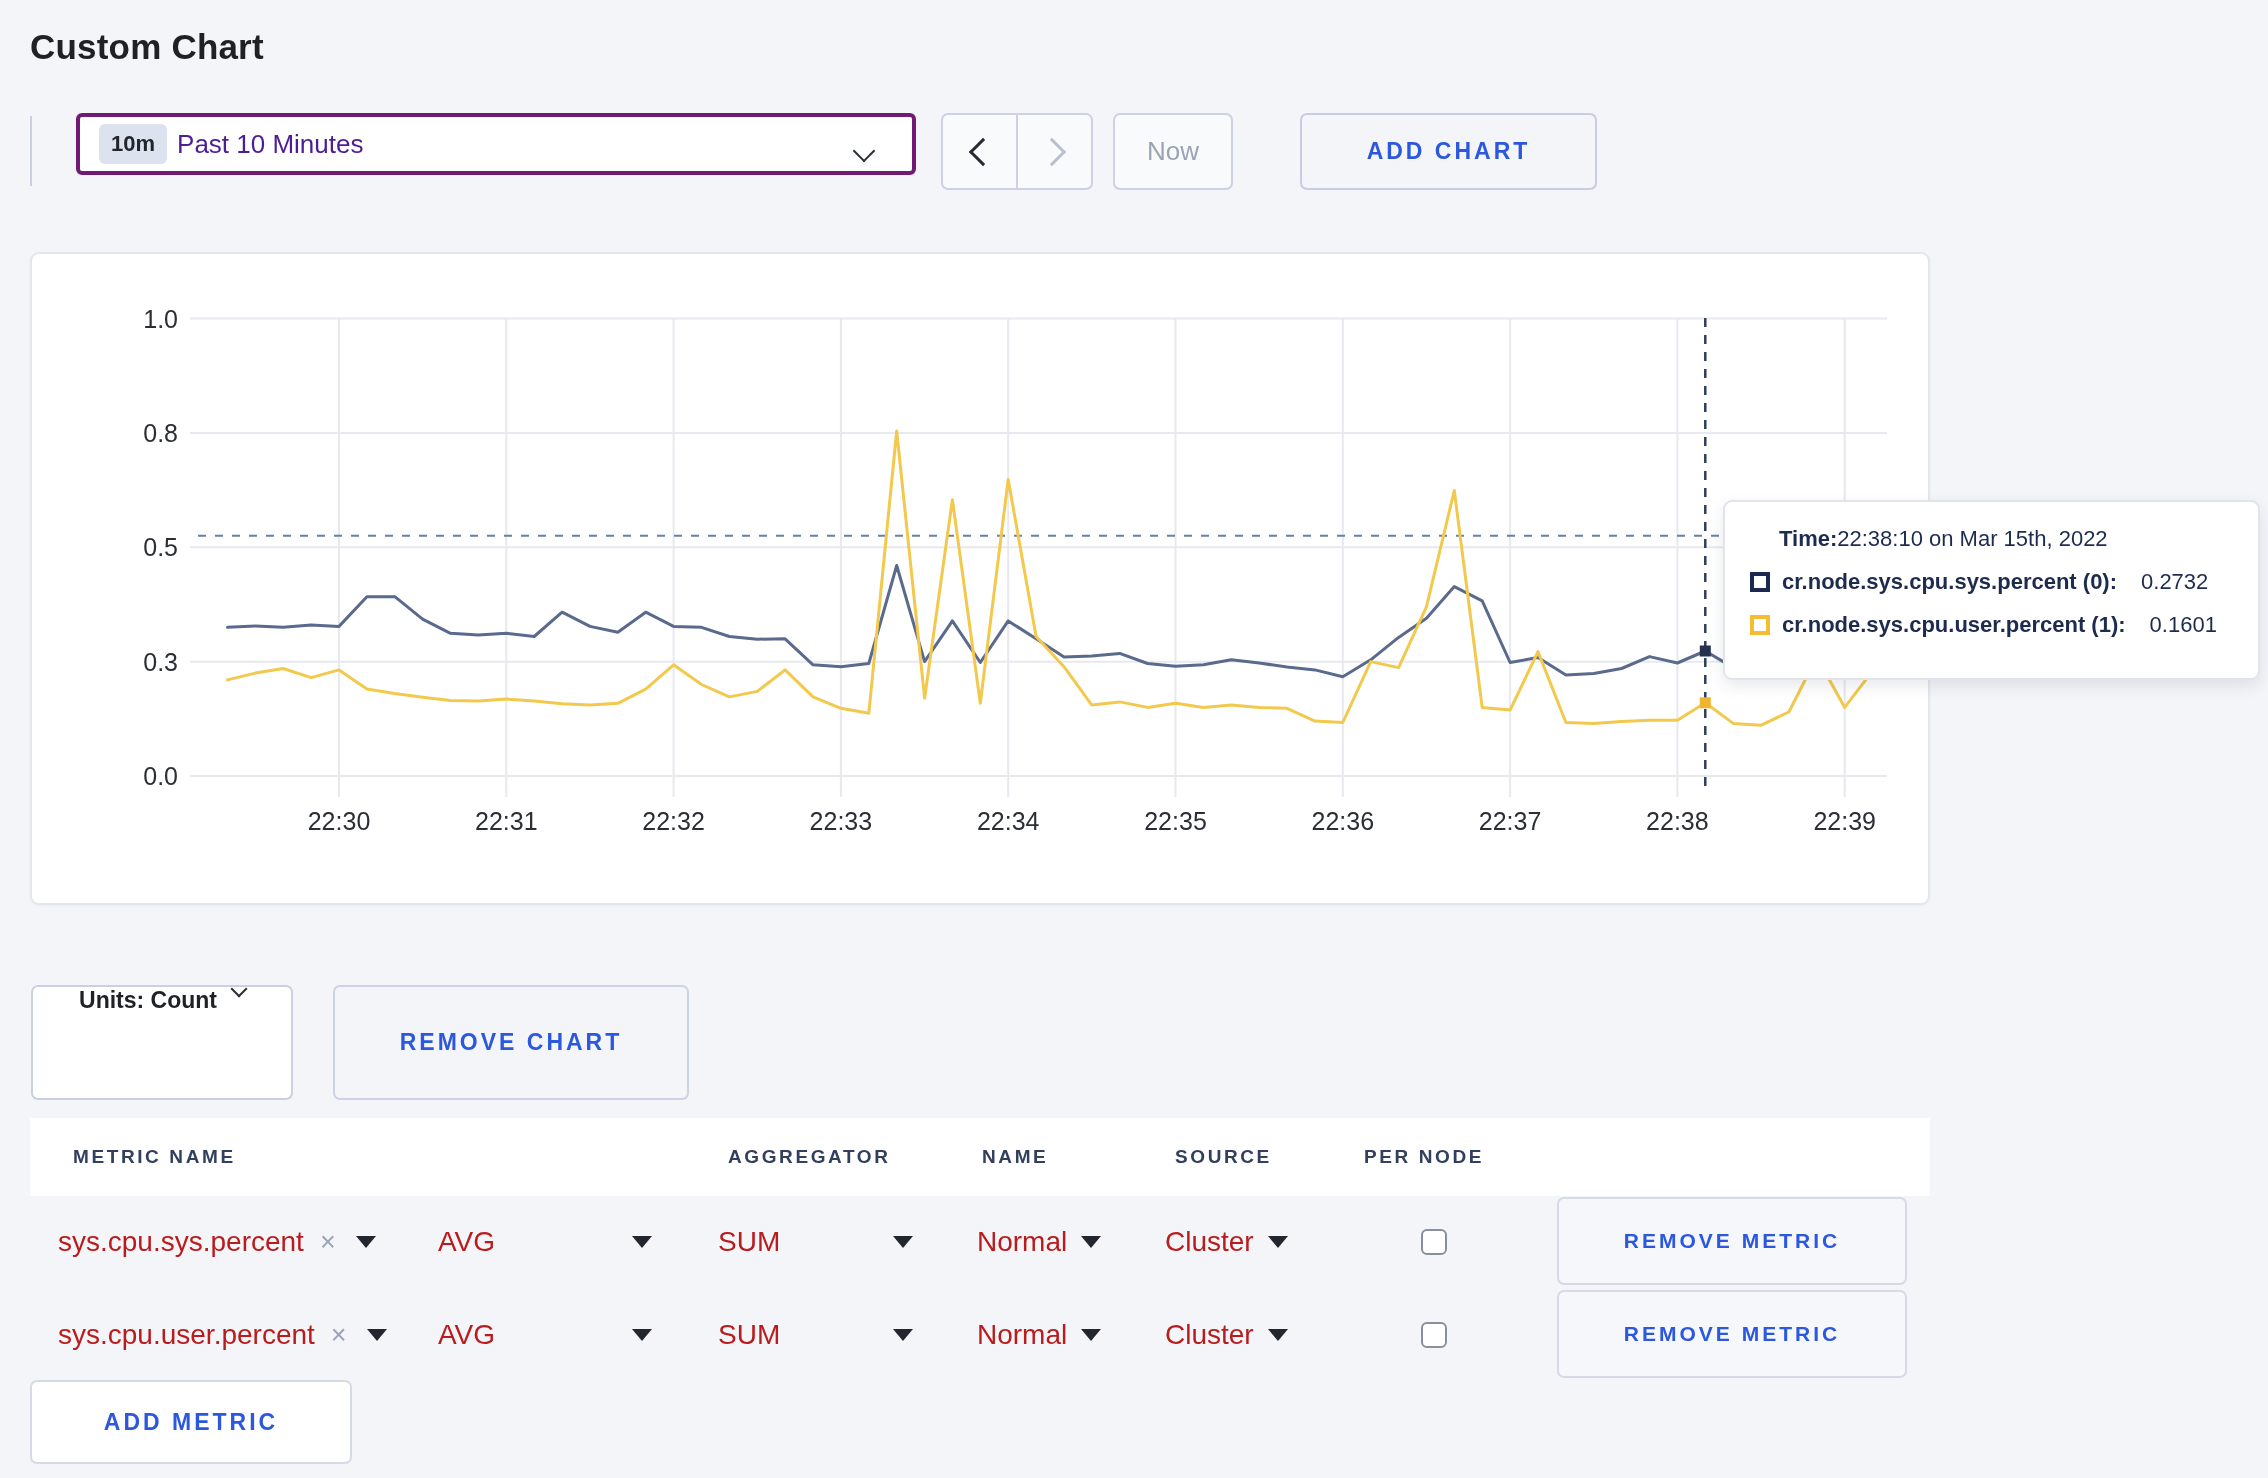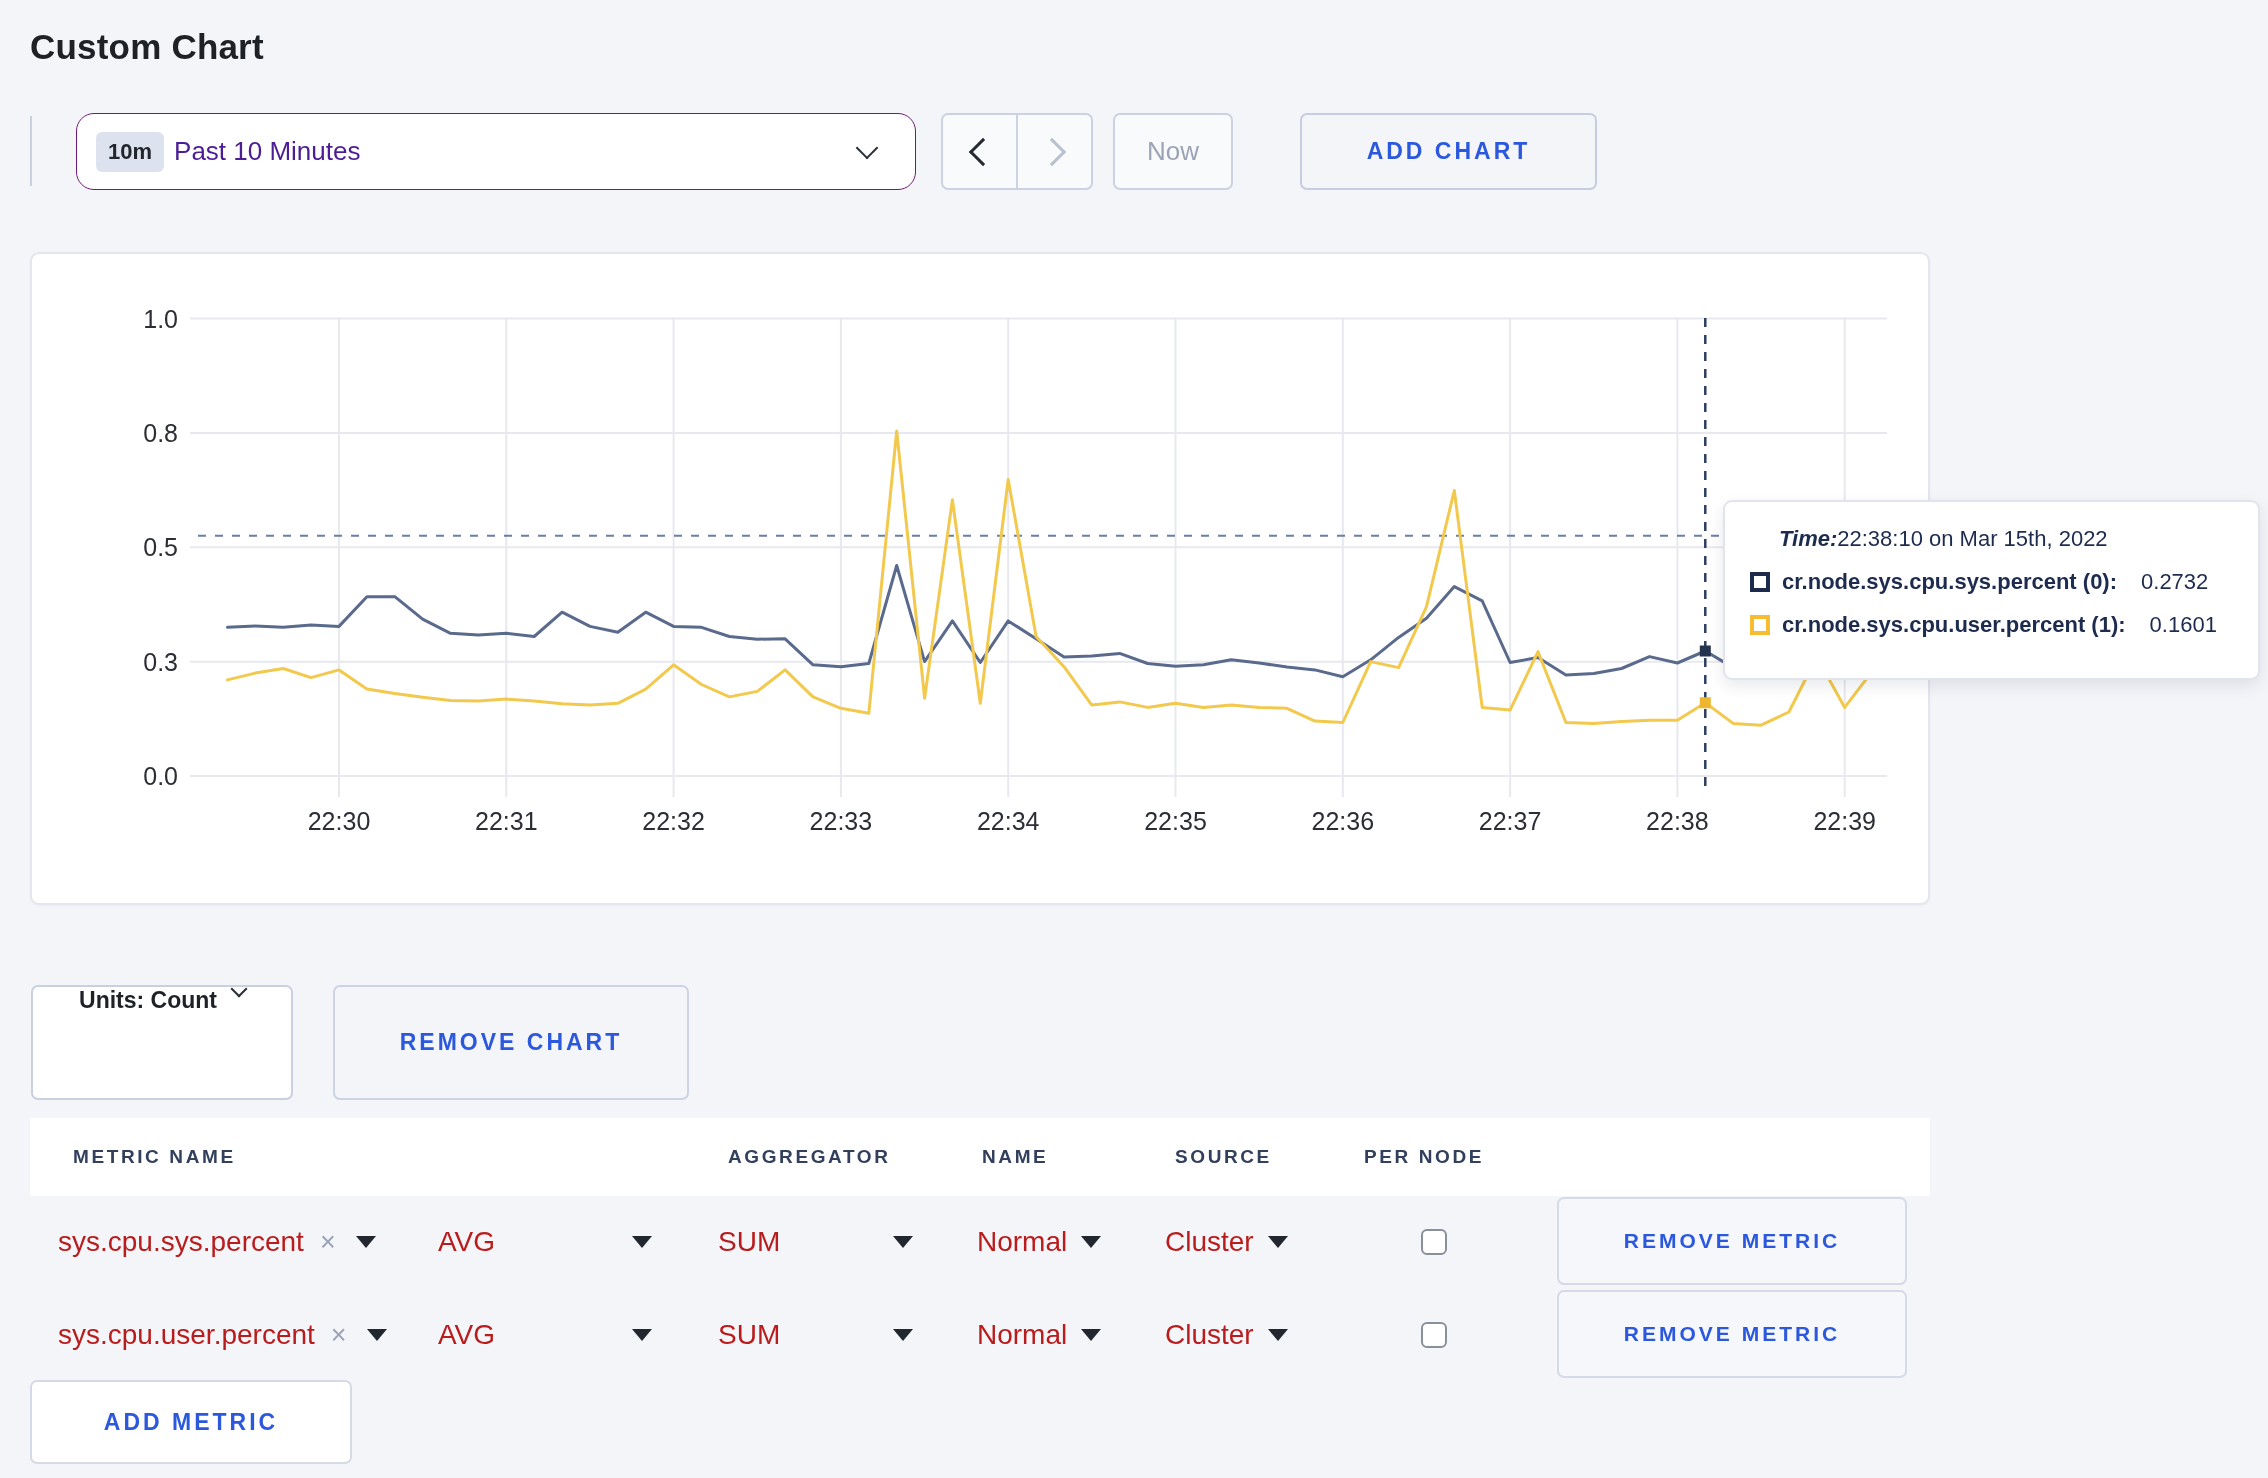--- a/index.html
+++ b/index.html
@@ -9,22 +9,22 @@
     font-family:"Liberation Sans","DejaVu Sans",sans-serif;
     color:#22262c;
   }
   .abs{position:absolute;}
   
   .page-title{
     left:30px;top:4px;font-size:35px;font-weight:600;color:#1e2126;letter-spacing:.2px;
   }
   .toolbar-divider{left:30px;top:116px;width:2px;height:70px;background:#c9cfde;}
   .time-select{
-    left:76px;top:113px;width:840px;height:77px;background:#fff;
-    border:1px solid #701a75;border-radius:18px;box-sizing:border-box;
+    left:76px;top:113px;width:840px;height:62px;background:#fff;
+    border:4px solid #701a75;border-radius:6px;box-sizing:border-box;
     display:flex;align-items:center;cursor:pointer;
   }
   .time-badge{
     margin-left:19px;background:#dde2ef;border-radius:6px;
     padding:7px 12px;font-size:22px;font-weight:700;color:#22262c;
   }
   .time-label{margin-left:10px;font-size:26px;color:#4c1d95;}
   .chev{
     display:inline-block;width:14px;height:14px;
     border-right:2.5px solid #2a2f38;border-bottom:2.5px solid #2a2f38;
@@ -65,21 +65,21 @@
   
   .tooltip{
     left:1723px;top:500px;width:537px;height:180px;background:#fff;
     border:2px solid #e1e4ec;border-radius:9px;box-sizing:border-box;
     box-shadow:0 6px 16px rgba(30,40,70,.10);
     padding:24px 0 0 25px;font-size:22px;color:#1d2b4f;z-index:5;
   }
   .tt-row{display:flex;align-items:center;margin-bottom:17px;}
   .tt-time{padding-left:29px;}
   .tt-bold{font-weight:700;}
-  .tt-time .tt-bold{margin-right:17px;font-style:italic;}
+  .tt-time .tt-bold{margin-right:17px;}
   .tt-val{margin-left:24px;}
   .swatch{width:20px;height:20px;box-sizing:border-box;background:#fff;margin-right:12px;flex:0 0 auto;}
   .swatch.sys{border:4px solid #1c2a4e;}
   .swatch.user{border:4px solid #f6bd33;}
   .tt-row .tt-bold{margin-right:0;}
   
   .units-btn{
     left:31px;top:985px;width:262px;height:115px;background:#fff;
     border:2px solid #c9d0e0;border-radius:7px;box-sizing:border-box;
     display:flex;align-items:flex-start;justify-content:center;gap:16px;

